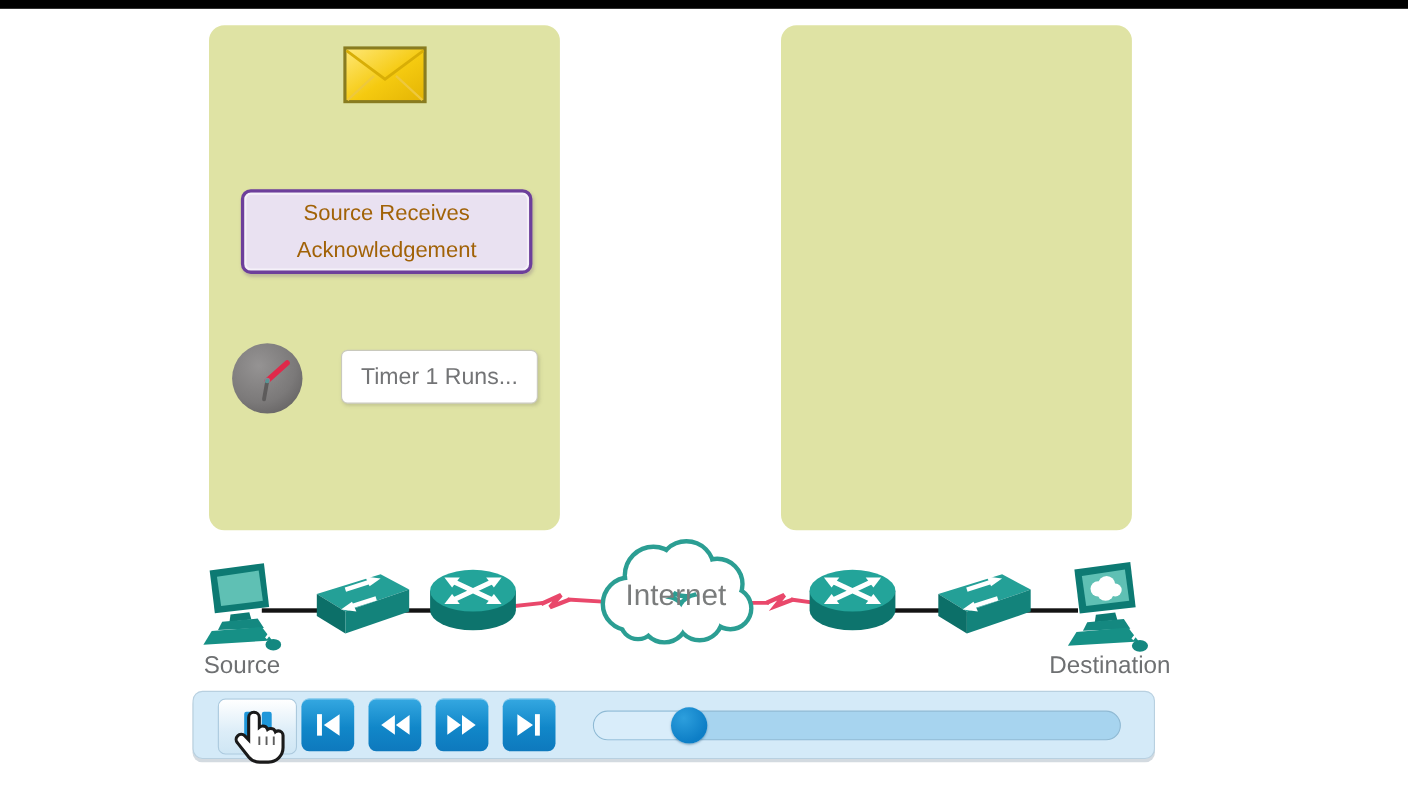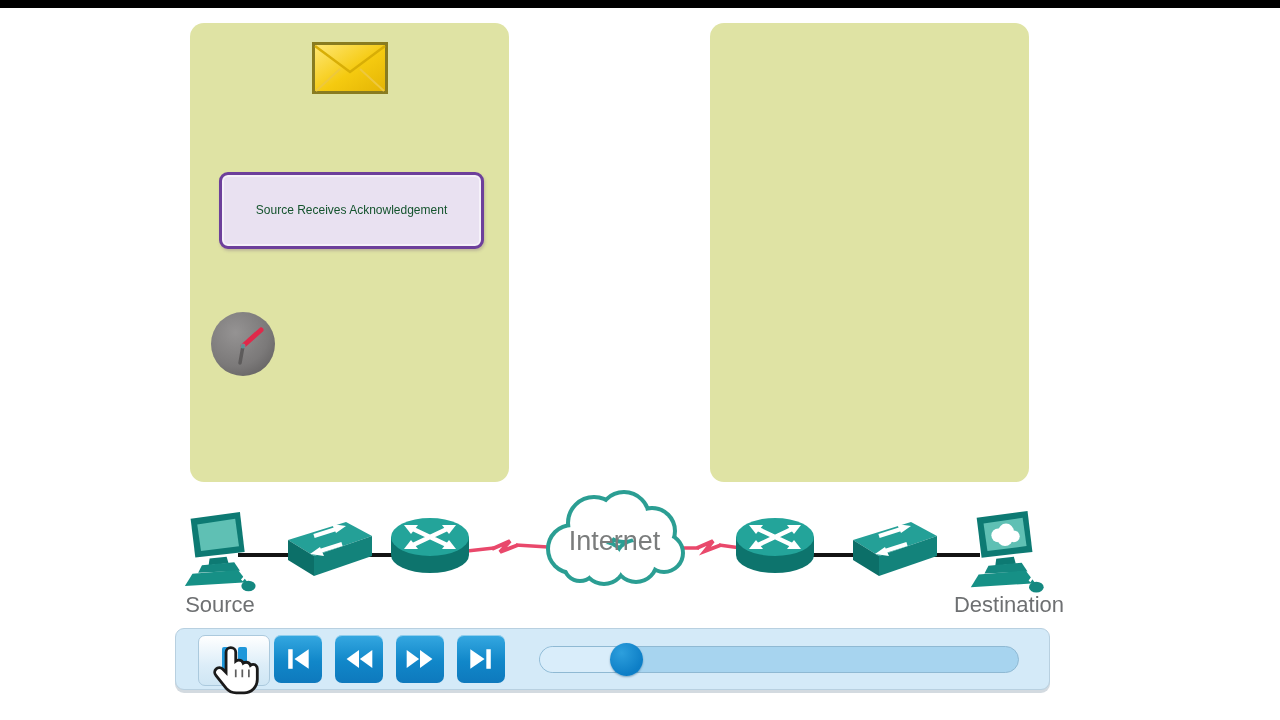--- a/index.html
+++ b/index.html
@@ -15,21 +15,21 @@
   .panel.left  { left:190px; }
   .panel.right { left:710px; }
 
   
   .envelope { position:absolute; left:312px; top:42px; width:76px; height:52px; }
 
   
   .ack-label { position:absolute; left:219px; top:172px; width:265px; height:77px;
     background:#e9e1f1; border:3px solid #6d3f9b; border-radius:9px;
     box-shadow:inset 0 0 0 2px rgba(255,255,255,.55), 1px 2px 3px rgba(90,60,120,.25);
-    color:#14532d; font-size:12px; line-height:23px; text-align:center;
+    color:#a16207; font-size:20px; line-height:34px; text-align:center;
     display:flex; align-items:center; justify-content:center; padding:4px 14px; }
 
   
   .clock { position:absolute; left:209px; top:309px; width:68px; height:68px; }
 
   
   .timer-label { position:absolute; left:310px; top:318px; width:179px; height:49px;
     background:#ffffff; border:1px solid #c9c9bd; border-radius:6px;
     box-shadow:1px 2px 3px rgba(120,120,90,.25);
     color:#737476; font-size:21px; display:flex; align-items:center; justify-content:center; }
@@ -120,20 +120,23 @@
           <stop offset="1" stop-color="#676565"></stop>
         </radialGradient>
       </defs>
       <circle cx="34" cy="35" r="32" fill="url(#clockg)"></circle>
       <path d="M34 37 L52 21" stroke="#e0294a" stroke-width="5" stroke-linecap="round"></path>
       <path d="M34 37 L31 54" stroke="#5d5b5b" stroke-width="3.5" stroke-linecap="round"></path>
       <circle cx="34" cy="37" r="2.5" fill="#55baba" opacity="0.6"></circle>
     </svg>
   </div>
 
+  <div class="timer-label">
+    <span>Timer 1 Runs...</span>
+  </div>
 
   <div class="eth-link" style="left:238px;width:70px;"></div>
   <div class="eth-link" style="left:358px;width:48px;"></div>
   <div class="eth-link" style="left:810px;width:50px;"></div>
   <div class="eth-link" style="left:928px;width:52px;"></div>
 
   <svg class="serial" style="left:458px;" width="90" height="26" viewBox="0 0 90 26">
     <path d="M0 16 L36 12" stroke="#e9486b" stroke-width="3.5" fill="none"></path>
     <path d="M34 13 L52 5 L42 16 L60 9" stroke="#e9486b" stroke-width="4" fill="none" stroke-linejoin="miter"></path>
     <path d="M58 9 L90 11" stroke="#e9486b" stroke-width="3.5" fill="none"></path>

